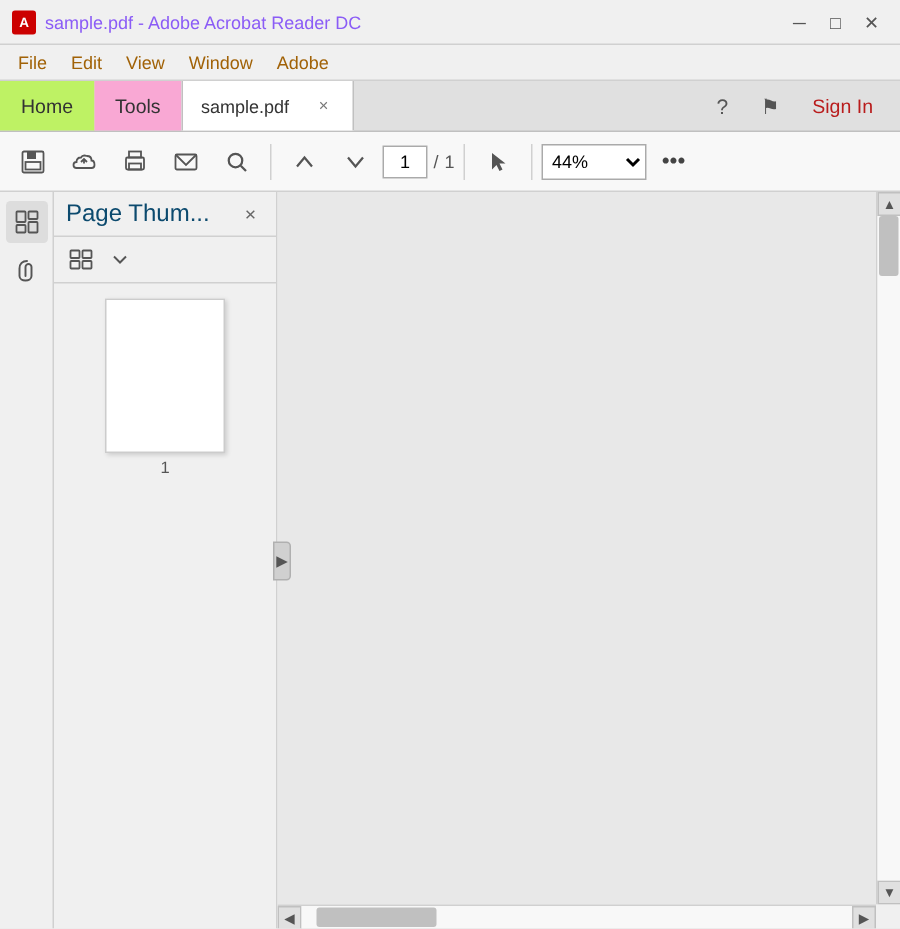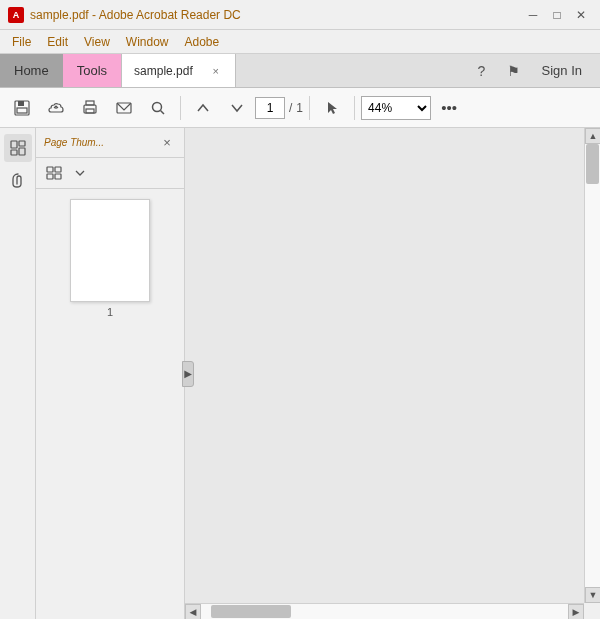--- a/index.html
+++ b/index.html
@@ -22,21 +22,21 @@
     }
     .title-icon {
       width: 16px; height: 16px;
       background: #cc0000;
       border-radius: 2px;
       display: flex; align-items: center; justify-content: center;
       color: white; font-size: 9px; font-weight: bold;
     }
     .title-text {
       font-size: 12px;
-      color: #a16207;
+      color: #8b5cf6;
     }
     .title-bar-controls {
       display: flex; gap: 2px;
     }
     .win-btn {
       width: 22px; height: 22px;
       border: none; background: transparent;
       cursor: pointer; font-size: 12px; color: #555;
       display: flex; align-items: center; justify-content: center;
       border-radius: 2px;
@@ -65,21 +65,21 @@
       height: 34px;
       display: flex;
       align-items: stretch;
       border-bottom: 1px solid #c0c0c0;
     }
     .tab-home, .tab-tools {
       display: flex; align-items: center; padding: 0 14px;
       font-size: 13px; font-weight: 500; cursor: pointer;
       color: #333;
     }
-    .tab-home { background: #a3a3a3; }
+    .tab-home { background: #bef264; }
     .tab-tools { background: #f9a8d4; }
 
     .tab-pdf {
       display: flex; align-items: center; padding: 16px 12px;
       background: #fff; border-left: 1px solid #c0c0c0; border-right: 1px solid #c0c0c0;
       font-size: 12px; color: #333; gap: 16px; flex: 0 0 auto;
     }
     .tab-close-btn {
       font-size: 11px; color: #777; cursor: pointer; width: 14px; height: 14px;
       display: flex; align-items: center; justify-content: center;
@@ -92,21 +92,21 @@
       display: flex; align-items: center; gap: 4px; padding: 0 8px;
     }
     .tab-action-btn {
       width: 28px; height: 28px; border: none; background: transparent;
       cursor: pointer; color: #555; font-size: 14px;
       display: flex; align-items: center; justify-content: center;
       border-radius: 3px;
     }
     .sign-in-btn {
       padding: 4px 10px; border: none; background: transparent;
-      color: #404040; font-size: 13px; font-weight: 500; cursor: pointer;
+      color: #b91c1c; font-size: 13px; font-weight: 500; cursor: pointer;
     }
 
     
     .toolbar {
       background: #f8f8f8;
       height: 40px;
       display: flex; align-items: center; padding: 0 6px;
       border-bottom: 1px solid #d0d0d0;
       gap: 2px;
     }
@@ -174,21 +174,21 @@
     }
 
     .panel-header {
       display: flex; align-items: center; justify-content: space-between;
       padding: 4px 8px;
       background: #f0f0f0;
       border-bottom: 1px solid #d0d0d0;
       height: 30px;
     }
     .panel-title {
-      font-size: 10px; color: #a16207; font-weight: 500; font-style: italic;
+      font-size: 16px; color: #0c4a6e; font-weight: 500;
     }
     .panel-close {
       font-size: 13px; color: #666; cursor: pointer;
       width: 18px; height: 18px; display: flex; align-items: center; justify-content: center;
       border-radius: 2px;
     }
 
     .panel-toolbar {
       display: flex; align-items: center; padding: 4px 6px;
       border-bottom: 1px solid #d0d0d0;

